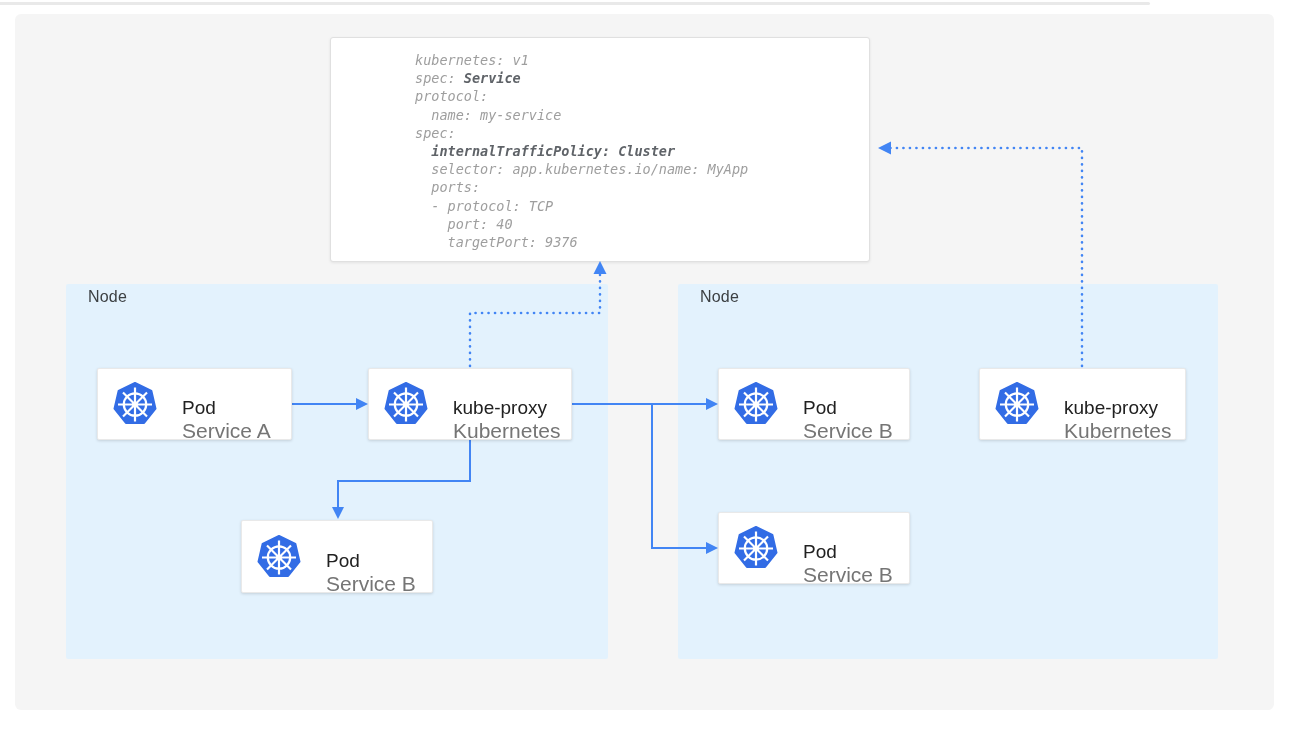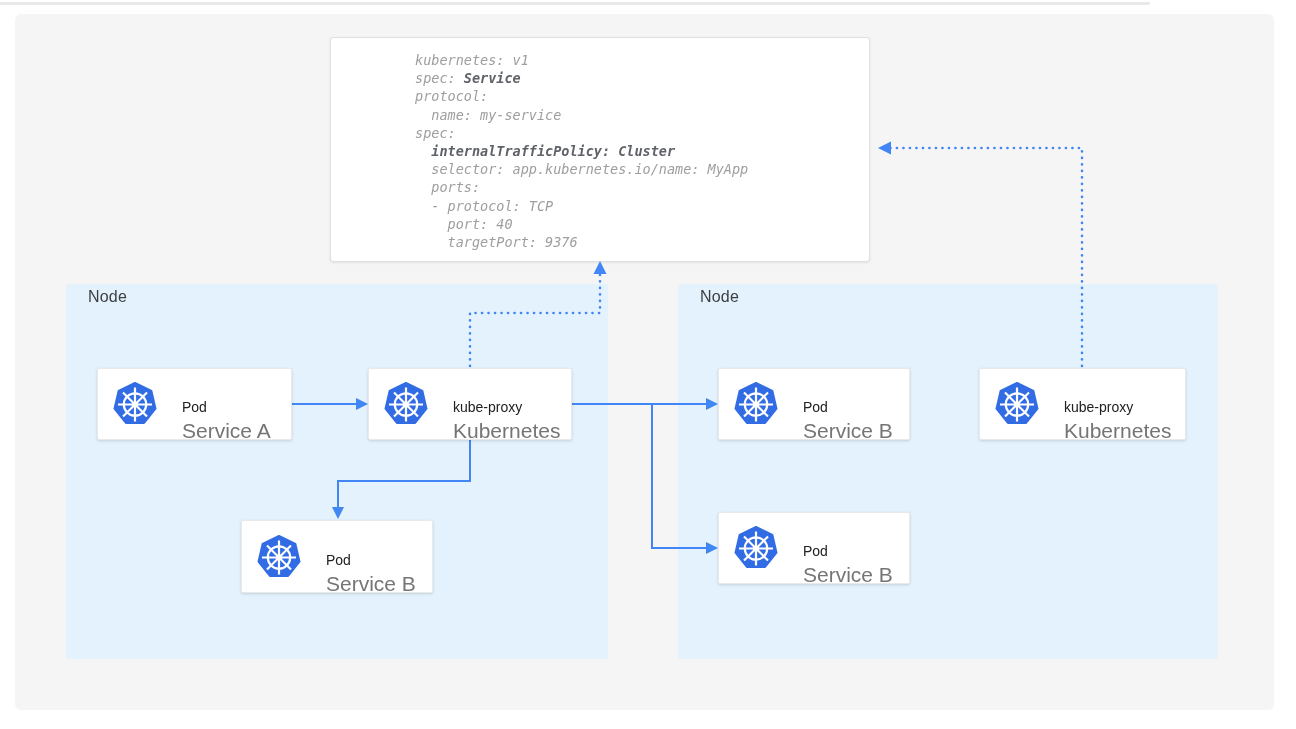--- a/index.html
+++ b/index.html
@@ -65,21 +65,21 @@
     background:#ffffff;
     border:1px solid #e9e9e9;border-radius:2px;
     box-shadow:0 1px 3px rgba(0,0,0,.14);
     box-sizing:border-box;
     display:flex;align-items:center;
     padding-left:15px;
   }
   .card .k8s-logo{flex:0 0 44px;width:44px;height:44px;}
   .card .card-text{margin-left:25px;display:flex;flex-direction:column;}
   .card-title{
-    font-size:14px;line-height:25px;
+    font-size:19px;line-height:25px;
     color:var(--card-title,#212121);
     margin-top:28px;
   }
   .card-subtitle{
     font-size:21px;line-height:21px;
     color:var(--card-subtitle,#757575);
   }
   .card-pod-a   {left:97px; top:368px;width:195px;height:72px;}
   .card-kp-left {left:368px;top:368px;width:204px;height:72px;}
   .card-pod-b1  {left:241px;top:520px;width:192px;height:73px;}

